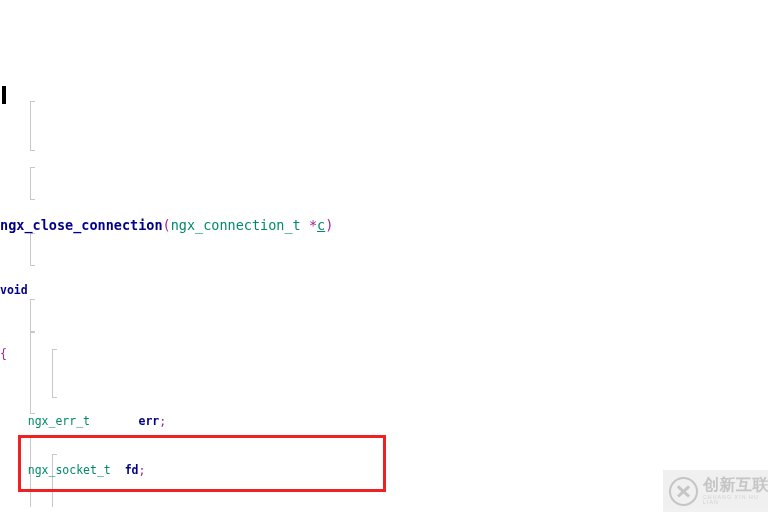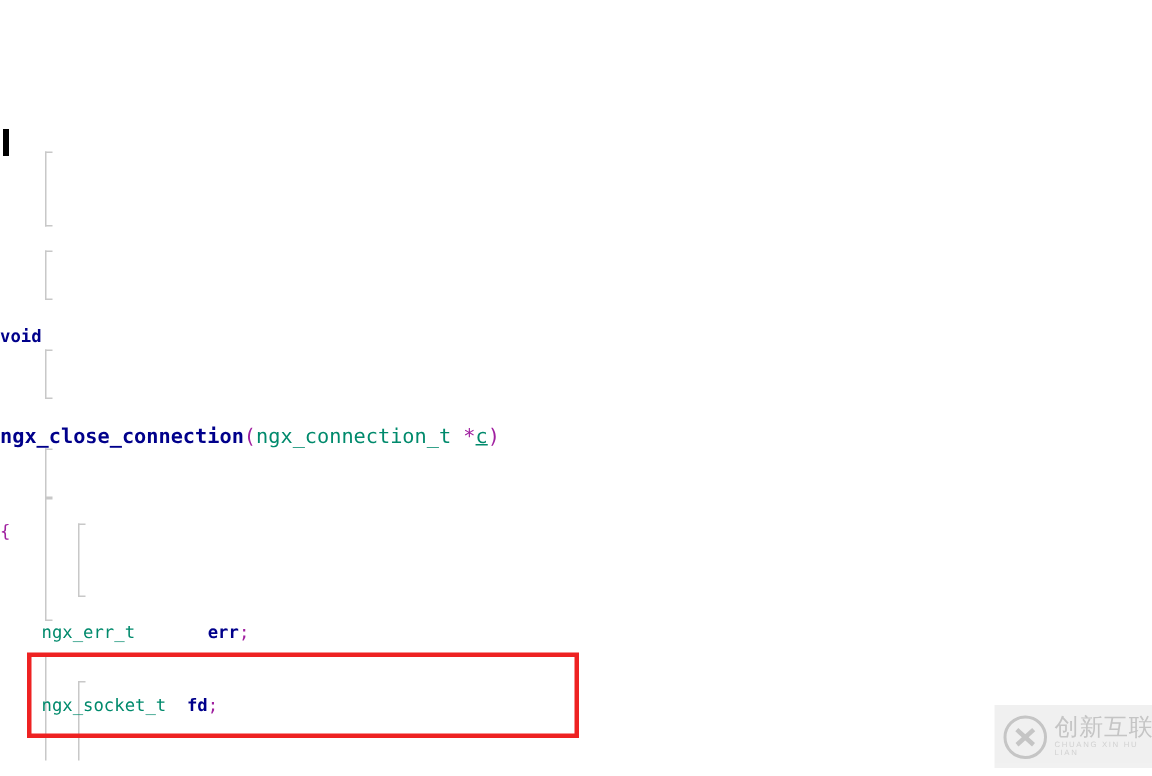--- a/index.html
+++ b/index.html
@@ -105,21 +105,21 @@
     background: #c2c2c2;
     margin-left: -7.5px;
     margin-top: -1.4px;
   }
   #wm-logo .x1 { transform: rotate(42deg); }
   #wm-logo .x2 { transform: rotate(-42deg); }
   #wm-text { line-height: 1; }
   #wm-cn {
     font-family: "DejaVu Sans", "Liberation Sans", sans-serif;
     font-size: 16px;
-    font-weight: normal;
+    font-weight: bold;
     color: #c2c2c2;
     letter-spacing: .5px;
     display: block;
   }
   #wm-py {
     font-family: "Liberation Sans", sans-serif;
     font-size: 5.2px;
     color: #cfcfcf;
     letter-spacing: 1.1px;
     display: block;
@@ -136,23 +136,23 @@
     
     <div class="guide top bot" style="left:30px; top:101px; height:50px;"></div>
     <div class="guide top bot" style="left:30px; top:167px; height:33px;"></div>
     <div class="guide top bot" style="left:30px; top:233px; height:33px;"></div>
     <div class="guide top bot" style="left:30px; top:299px; height:33px;"></div>
     <div class="guide top bot" style="left:30px; top:332px; height:82px;"></div>
     <div class="guide top bot" style="left:52px; top:349px; height:49px;"></div>
     <div class="guide top" style="left:30px; top:437px; height:70px;"></div>
     <div class="guide top" style="left:52px; top:454px; height:53px;"></div>
 
+    <div class="ln" style="font-size:13.5px;line-height:19px;"><span class="fnname">ngx_close_connection</span><span class="punc">(</span><span class="type">ngx_connection_t</span> <span class="punc">*</span><span class="ident under">c</span><span class="punc">)</span></div>
+
     <div class="ln"><span class="kw">void</span></div>
-
-    <div class="ln" style="font-size:13.5px;line-height:19px;"><span class="fnname">ngx_close_connection</span><span class="punc">(</span><span class="type">ngx_connection_t</span> <span class="punc">*</span><span class="ident under">c</span><span class="punc">)</span></div>
 
     <div class="ln" style="margin-top:-2px;"><span class="brace">{</span></div>
 
     <div class="ln">    <span class="type">ngx_err_t</span>       <span class="var">err</span><span class="punc">;</span></div>
     <div class="ln">    <span class="type">ngx_socket_t</span>  <span class="var">fd</span><span class="punc">;</span></div>
 
     
 
     
     

